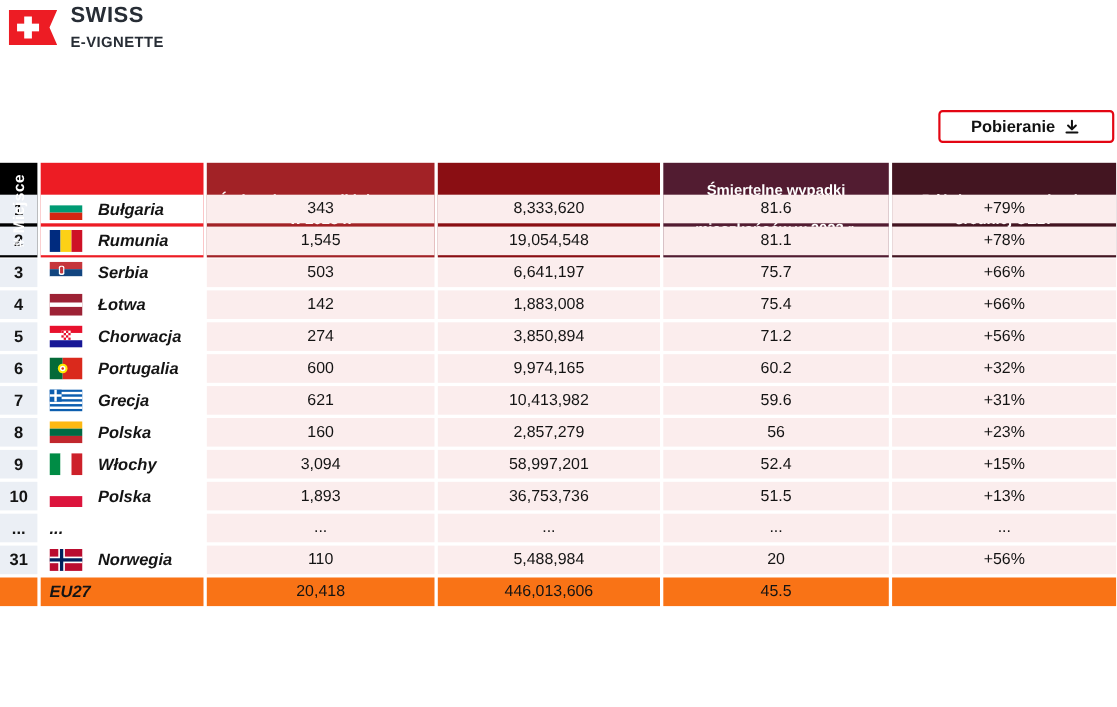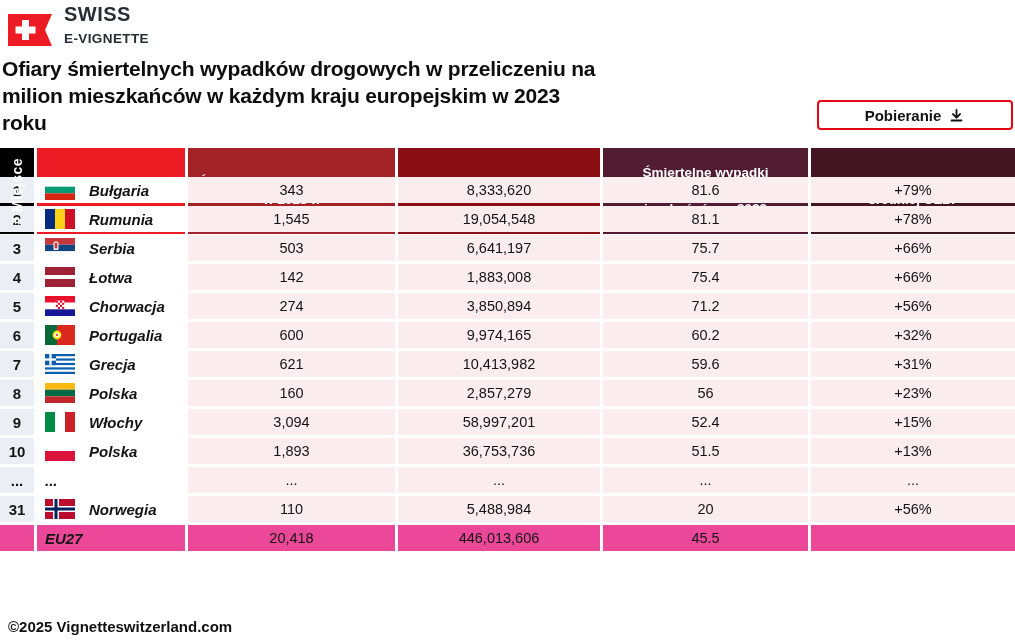--- a/index.html
+++ b/index.html
@@ -1,32 +1,32 @@
 <!DOCTYPE html>
 <html><head>
 <meta charset="utf-8">
 <style>
   * { margin:0; padding:0; box-sizing:border-box; }
   html,body { background:#fff; }
   body { font-family:"Liberation Sans","DejaVu Sans",sans-serif; }
   .page { position:relative; width:1015px; height:643px; background:#fff; overflow:hidden; }
 
   
-  .logo { position:absolute; top:4px; left:8px; display:flex; align-items:flex-end; gap:12px; cursor:pointer; }
+  .logo { position:absolute; top:4px; left:8px; display:flex; align-items:center; gap:12px; cursor:pointer; }
   .logo-flag { width:44px; height:32px; display:block; }
   .brand { line-height:1; color:#272D35; }
   .brand-top { font-size:20px; font-weight:800; letter-spacing:.5px; }
   .brand-bottom { font-size:13.5px; font-weight:800; letter-spacing:.4px; margin-top:8px; }
 
   
   .title { position:absolute; top:56px; left:2px; width:600px;
            font-size:21px; font-weight:800; color:#0D0D0D; line-height:1.28; letter-spacing:-.2px; }
 
   
-  .dl-btn { position:absolute; top:100px; right:2px; width:196px; height:30px;
+  .dl-btn { position:absolute; top:100px; right:2px; width:160px; height:30px;
             background:#fff; border:2px solid #E30613; border-radius:4px;
             display:flex; align-items:center; justify-content:center; gap:7px;
             font-size:15px; font-weight:700; color:#111; cursor:pointer; }
   .dl-btn svg { display:block; }
 
   
   .tbl { position:absolute; top:148px; left:0; width:1015px;
          display:grid; grid-template-columns:34px 148px 207px 202px 205px 204px;
          column-gap:3px; row-gap:3px; grid-auto-rows:26px; }
   .tr { display:contents; }
@@ -41,21 +41,21 @@
   .th-c6    { background:#431521; }
 
   .td { display:flex; align-items:center; justify-content:center;
         font-size:14.5px; color:#141414; background:#FBEDED; }
   .td-rank { background:#EBEFF5; font-weight:700; font-size:15px; }
   .td-country { background:#fff; justify-content:flex-start; gap:14px; padding-left:8px;
                 font-weight:700; font-size:15px;font-style:italic; }
   .flag { width:30px; height:20px; flex:0 0 30px; display:block; }
   .flag svg { display:block; width:30px; height:20px; }
 
-  .sum .td { background:#ec4899; }
+  .sum .td { background:#f97316; }
   .sum .td-country { justify-content:flex-start; font-weight:700; }
 
   
   .footer { position:absolute; left:8px; top:618px; font-size:15px; font-weight:700; color:#111; }
 </style>
 </head>
 <body>
 
 <div class="page">
 
@@ -64,21 +64,20 @@
       <polygon points="0,0 44,0 37,16 44,32 0,32" fill="#ED1C24"></polygon>
       <rect x="14" y="6" width="7" height="20" fill="#fff"></rect>
       <rect x="7.5" y="12.5" width="20" height="7" fill="#fff"></rect>
     </svg>
     <div class="brand">
       <div class="brand-top">SWISS</div>
       <div class="brand-bottom">E-VIGNETTE</div>
     </div>
   </div>
 
-  <h1 class="title">Ofiary śmiertelnych wypadków drogowych w przeliczeniu na milion mieszkańców w każdym kraju europejskim w 2023 roku</h1>
 
   <button class="dl-btn">
     <span>Pobieranie</span>
     <svg width="17" height="17" viewBox="0 0 24 24" fill="none" stroke="#111" stroke-width="2.6" stroke-linecap="round" stroke-linejoin="round">
       <path d="M12 4v10"></path>
         <path d="M7 10l5 5 5-5"></path>
         <path d="M5 19h14"></path>
     </svg>
   </button>
 
@@ -330,15 +329,14 @@
       <div class="td td-rank"></div>
       <div class="td td-country">EU27</div>
       <div class="td">20,418</div>
       <div class="td">446,013,606</div>
       <div class="td">45.5</div>
       <div class="td"></div>
     </div>
 
   </div>
 
-  <div class="footer">©2025 Vignetteswitzerland.com</div>
 
 </div>
 
 </body></html>

